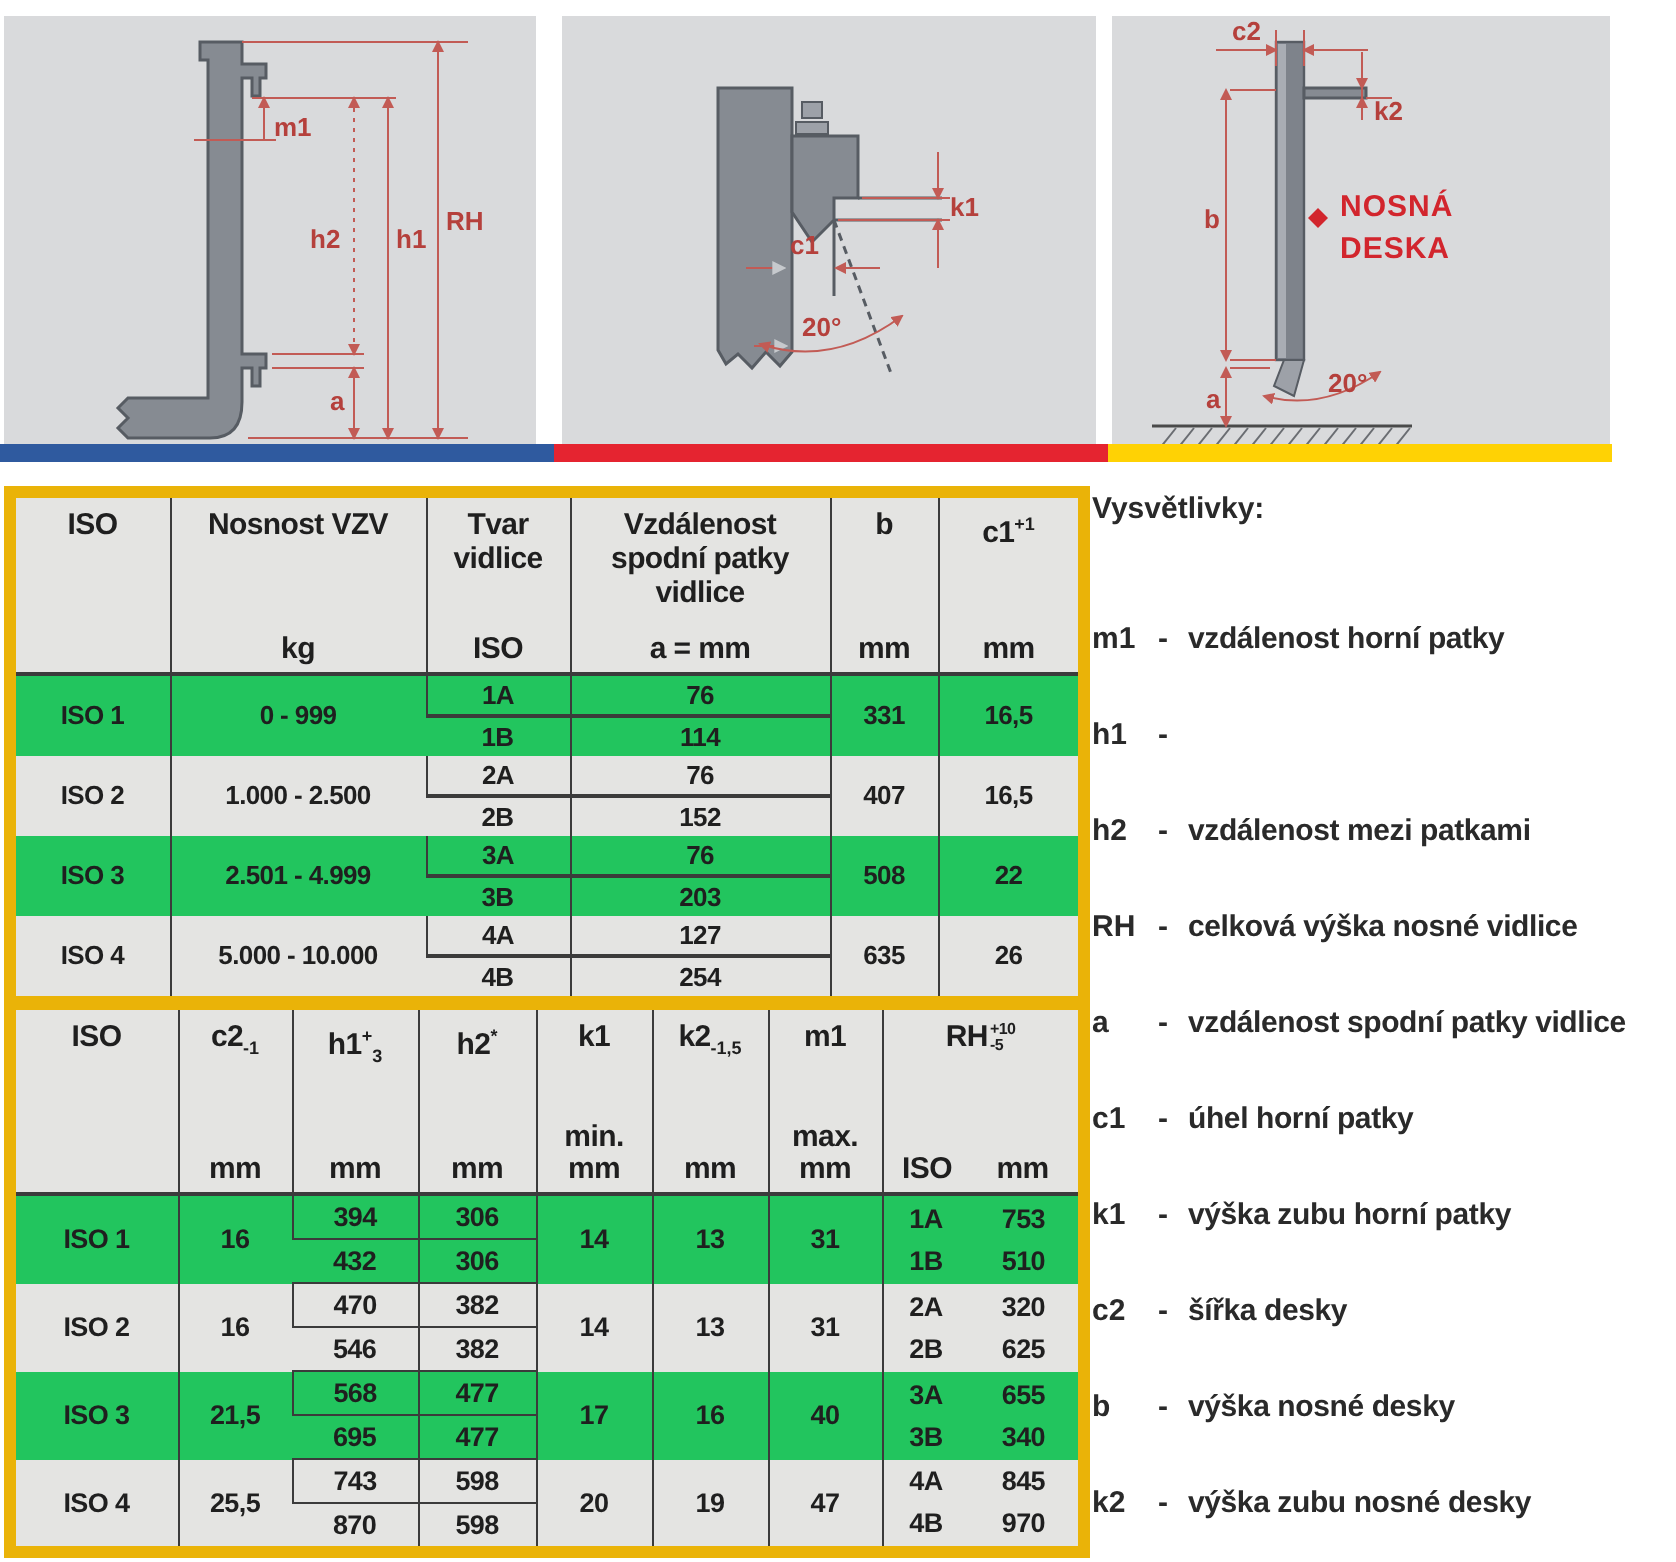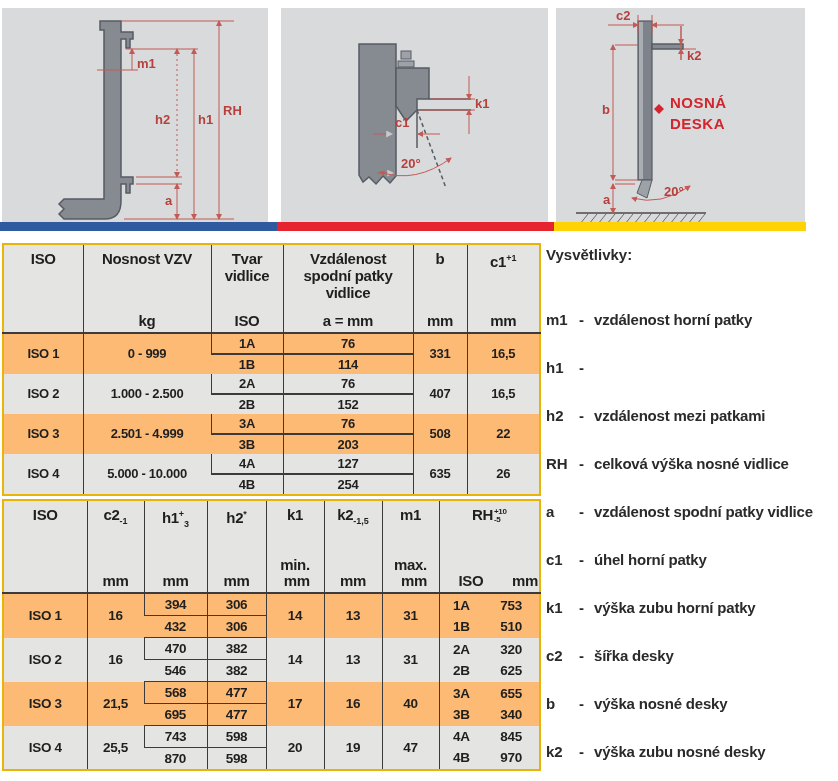--- a/index.html
+++ b/index.html
@@ -23,31 +23,31 @@
   .steel{fill:#868b92;stroke:#575c63;stroke-width:1.5;}
   .steel2{fill:#9da1a8;stroke:#575c63;stroke-width:1;}
   .edge{stroke:#575c63;stroke-width:1.5;fill:none;}
   .plate-red{fill:#d2252d;font-weight:bold;font-size:15px;letter-spacing:.5px;}
 
   
   .twrap{position:absolute;left:2px;}
   #t1wrap{top:243px;}
   #t2wrap{top:499px;}
   table{border-collapse:collapse;table-layout:fixed;width:537px;
-        border:2px solid #eab308;background:#fdba74;}
+        border:6px solid #eab308;background:#22c55e;}
   td,th{border-left:1px solid #3b3b3b;padding:0;text-align:center;
         font-weight:bold;letter-spacing:-0.3px;vertical-align:middle;}
   td:first-child,th:first-child{border-left:none;}
   tr.head th{border-bottom:2px solid #3b3b3b;background:#e4e4e2;
              vertical-align:top;font-size:15px;}
   .hcell{display:flex;flex-direction:column;justify-content:space-between;
          align-items:center;padding:5px 1px 3px 1px;line-height:17px;}
   #t1wrap .hcell{height:79px;}
   #t2wrap .hcell{height:83px;}
-  .hu{line-height:16px;text-align:right;}
+  .hu{line-height:16px;}
   sup,sub{font-size:9px;letter-spacing:0;}
   .stack{display:inline-block;vertical-align:middle;font-size:8px;
          line-height:8px;text-align:left;margin-left:1px;}
   .stack span{display:block;}
   tr.alt td{background:#e4e4e2;}
   #t1wrap td{height:19px;font-size:13px;line-height:14px;}
   #t2wrap td{height:21px;font-size:13.5px;line-height:15px;}
   tr.ra td.split1{border-bottom:2px solid #3b3b3b;}
   #t2wrap td.split2{border-bottom:1.5px solid #3b3b3b;}
   td.rhcell{padding:0;}

